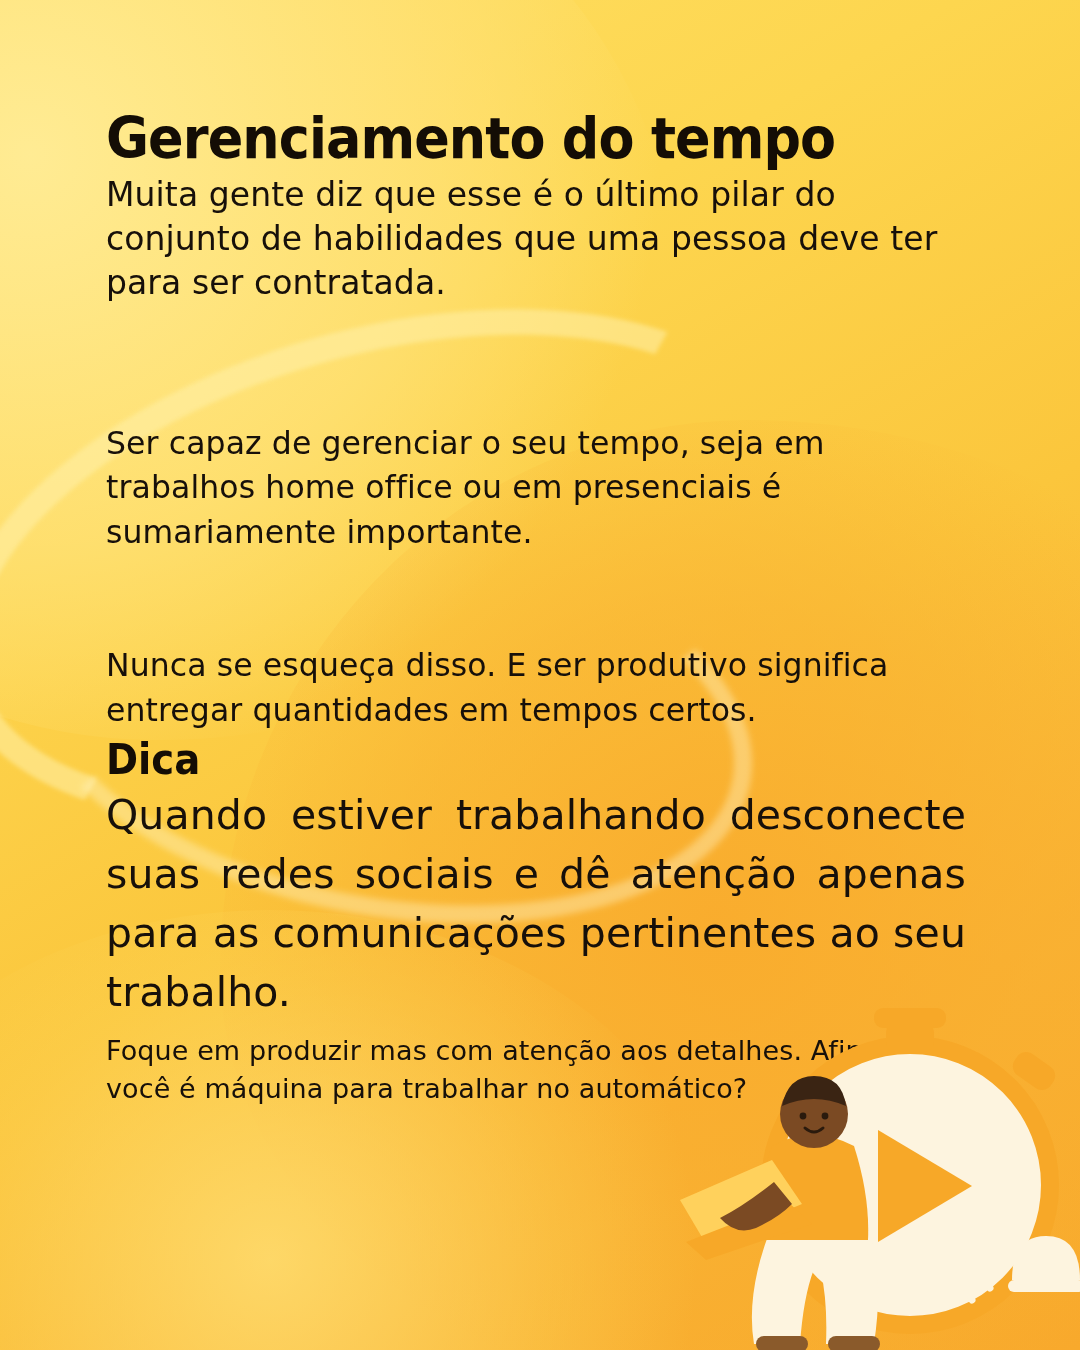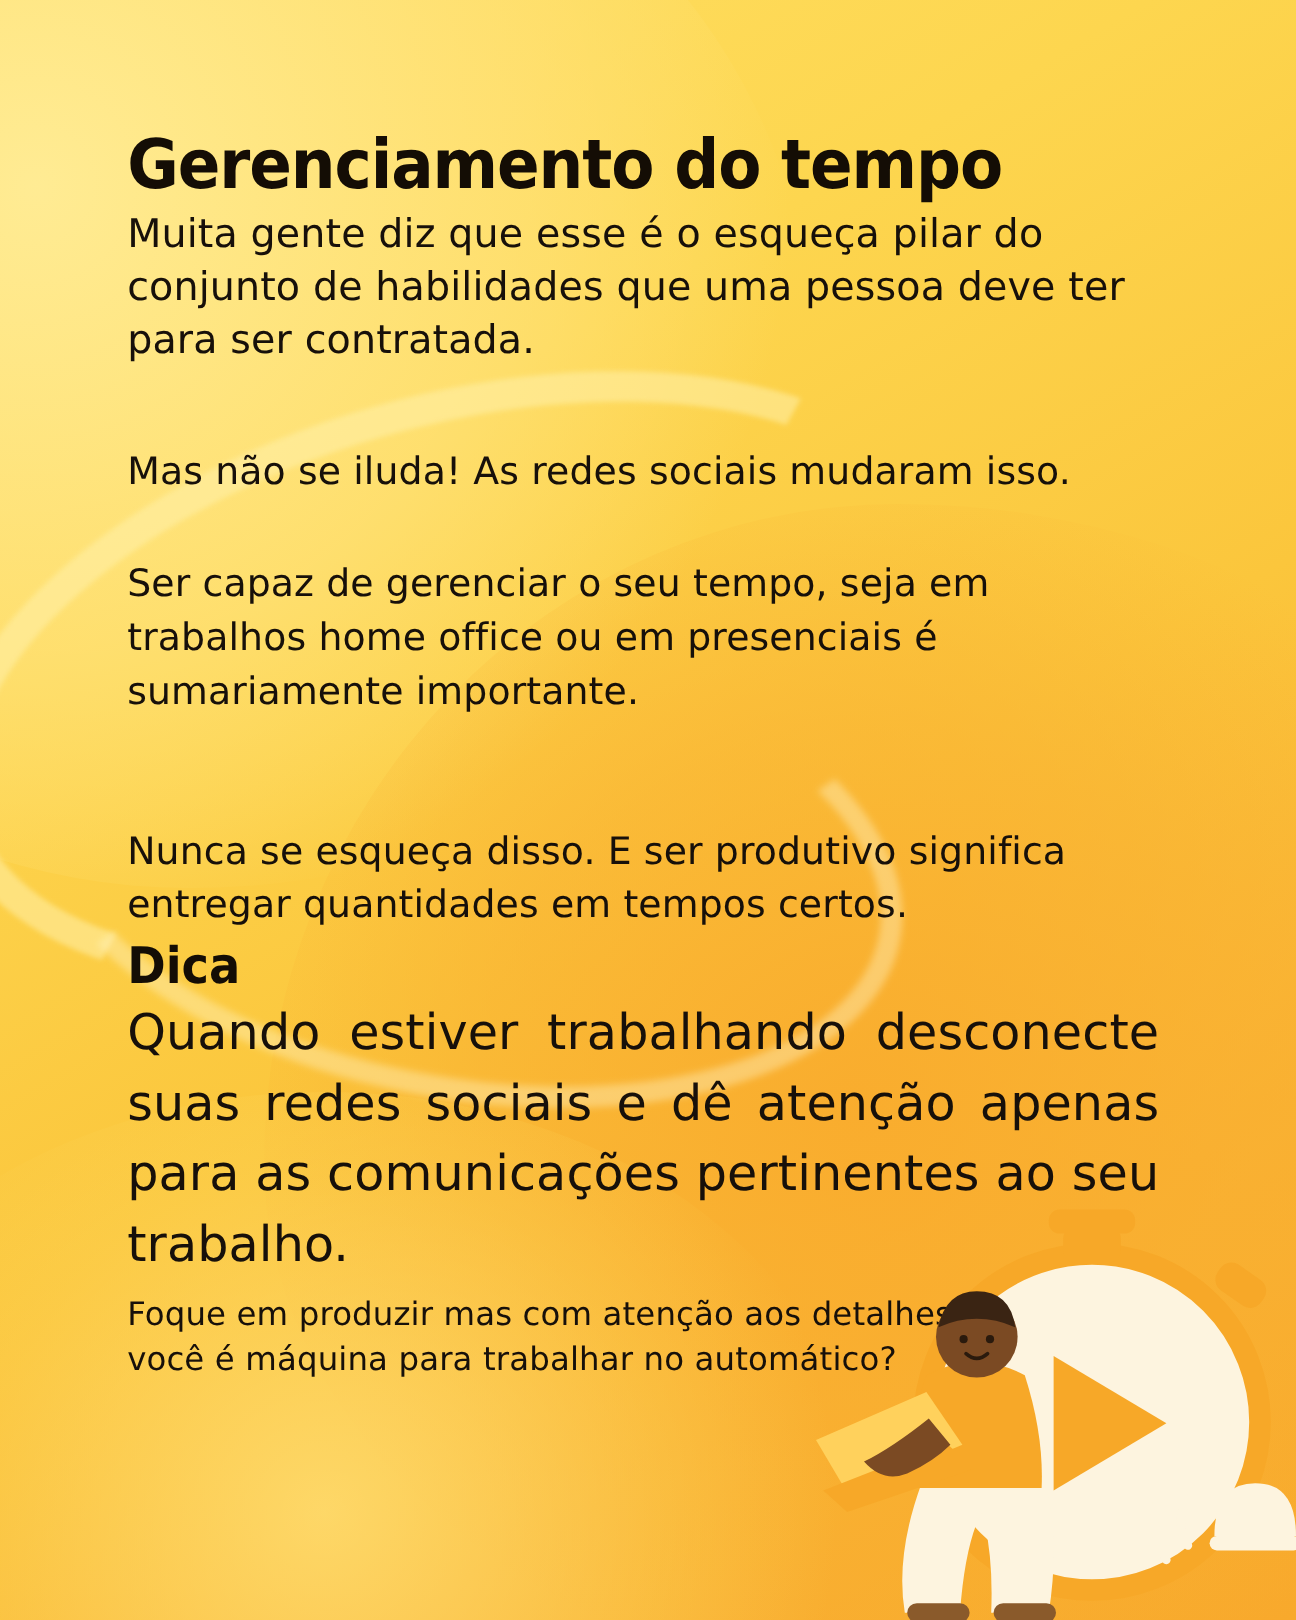--- a/index.html
+++ b/index.html
@@ -170,24 +170,23 @@
 
   <div class="blob blob-a"></div>
   <div class="blob blob-b"></div>
   <div class="blob blob-c"></div>
   <div class="swirl"></div>
   <div class="swirl2"></div>
 
 
   <div class="content">
     <h1 class="title">Gerenciamento do tempo</h1>
-    <p class="lead">Muita gente diz que esse é o esqueça pilar do conjunto de habilidades que uma pessoa deve ter para ser contratada.</p>
+    <p class="lead">Muita gente diz que esse é o último pilar do conjunto de habilidades que uma pessoa deve ter para ser contratada.</p>
 
     <div class="gap-lg"></div>
-    <p class="para">Mas não se iluda! As redes sociais mudaram isso.</p>
 
     <div class="gap-md"></div>
     <p class="para">Ser capaz de gerenciar o seu tempo, seja em trabalhos home office ou em presenciais é sumariamente importante.</p>
 
     <div class="gap-sm"></div>
 
     <div class="gap-sm"></div>
     <p class="para">Nunca se esqueça disso. E ser produtivo significa entregar quantidades em tempos certos.</p>
 
     <h2 class="subtitle">Dica</h2>

